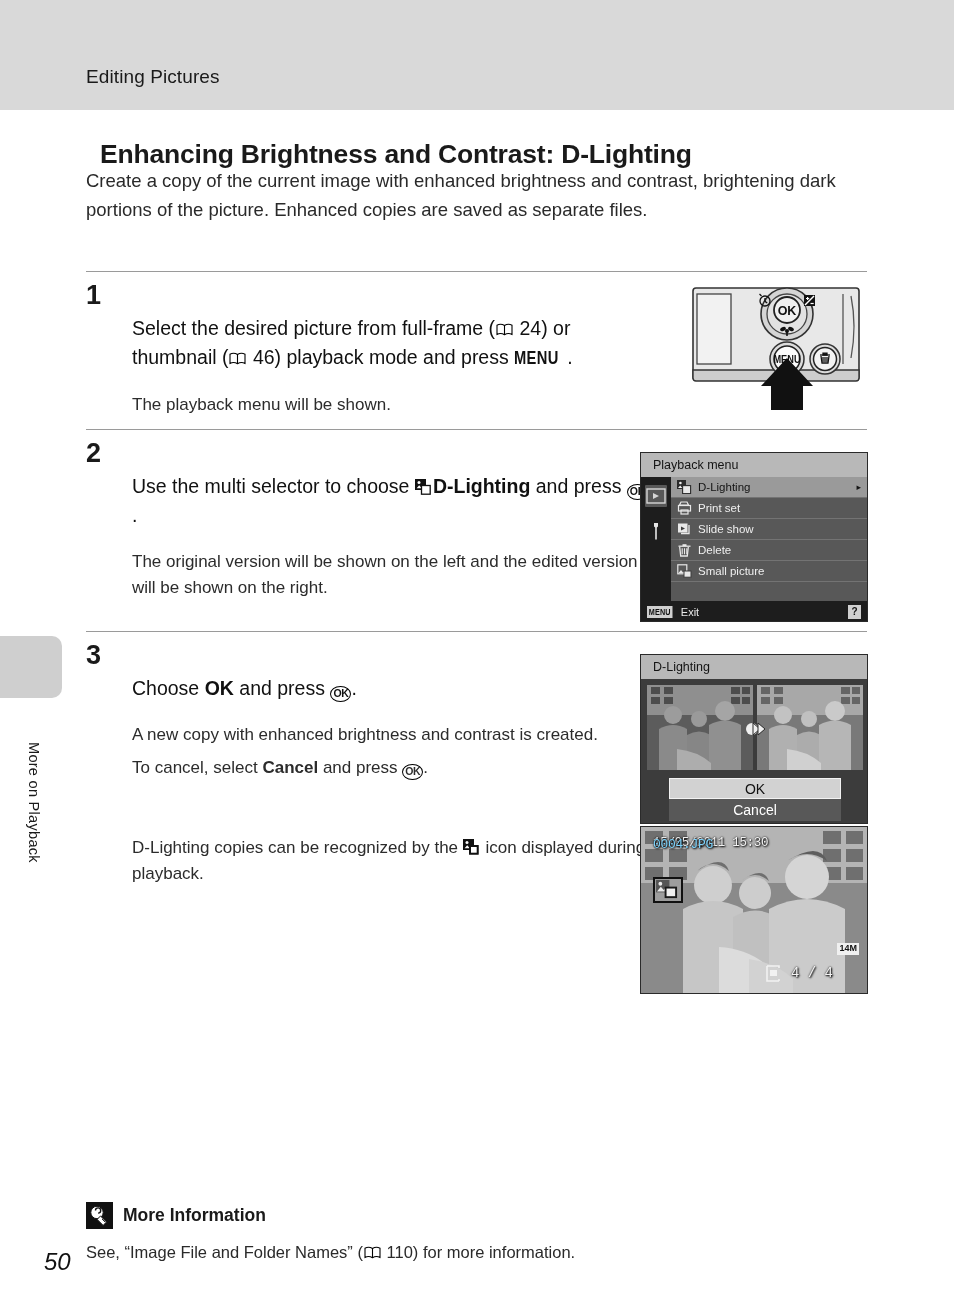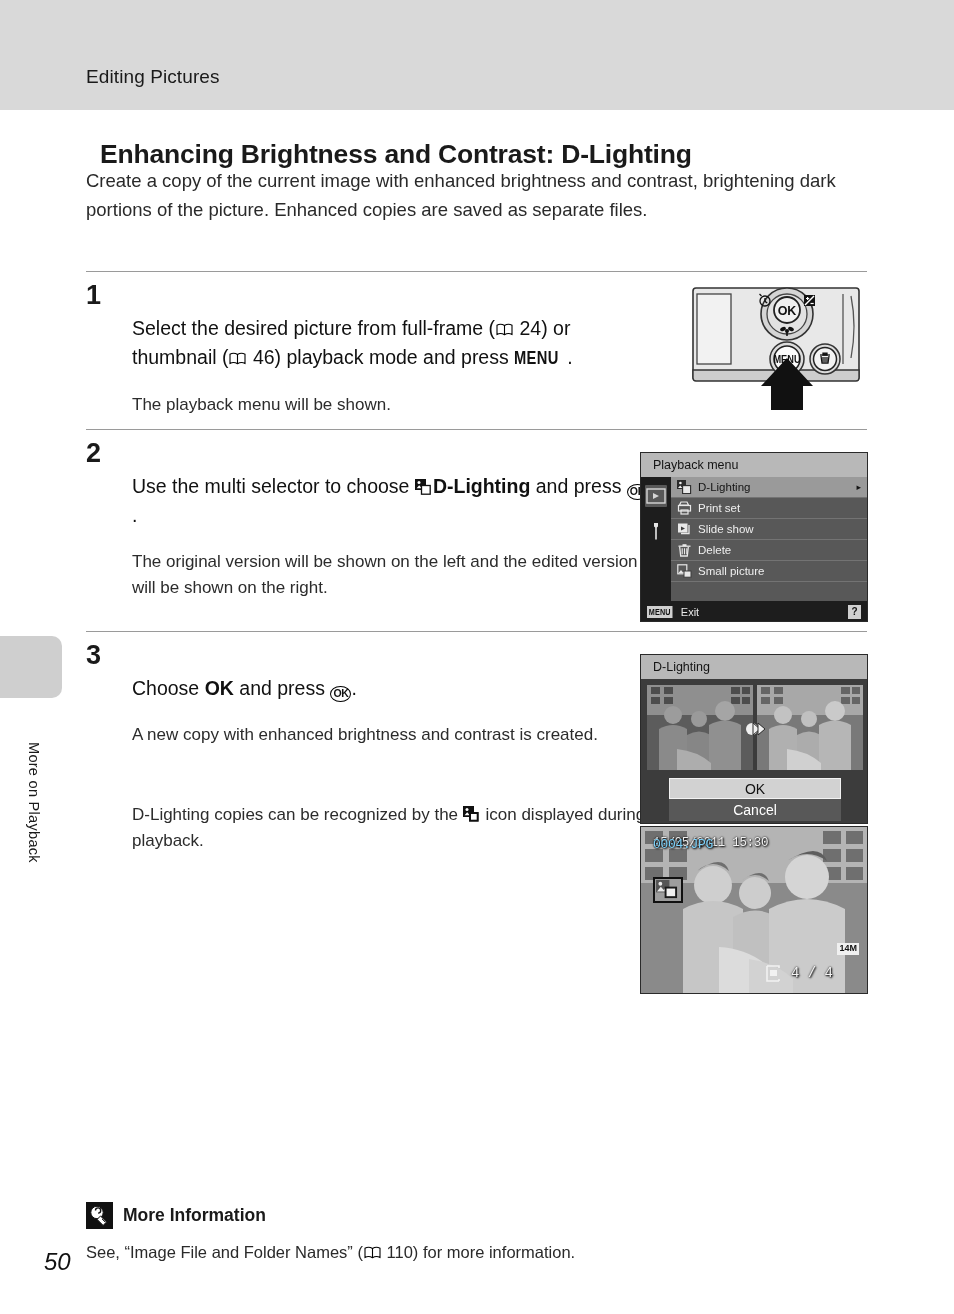--- a/index.html
+++ b/index.html
@@ -388,20 +388,23 @@
   </div>
 </div>
 
 <div class="step" style="top:646px">
   <div class="step-num">3</div>
   <div class="step-body">
     <div class="step-head">
       <span>Choose </span><b>OK</b><span> and press </span><span class="ok-glyph">OK</span><span>.</span>
     </div>
     <div class="step-sub">A new copy with enhanced brightness and contrast is created.</div>
+    <div class="step-sub tight">
+      <span>To cancel, select </span><b>Cancel</b><span> and press </span><span class="ok-glyph">OK</span><span>.</span>
+    </div>
     <div class="step-sub" style="margin-top:54px">
       <span>D-Lighting copies can be recognized by the </span><span class="dl-inline"><svg viewBox="0 0 16 16" width="16" height="16">
             <rect x="0.5" y="0.5" width="10" height="10" fill="#111" stroke="#111"></rect>
             <circle cx="4" cy="3.6" r="1.5" fill="#fff"></circle>
             <path d="M1.6 9.2 l2.6-3 2 2.4 1.4-1.6 2 2.2z" fill="#fff"></path>
             <rect x="6.5" y="6.5" width="8.7" height="8.7" fill="#111" stroke="#111" stroke-width="1"></rect>
             <rect x="8" y="8" width="5.7" height="5.7" fill="#fff"></rect>
           </svg></span><span> icon displayed during playback.</span>
     </div>
   </div>

